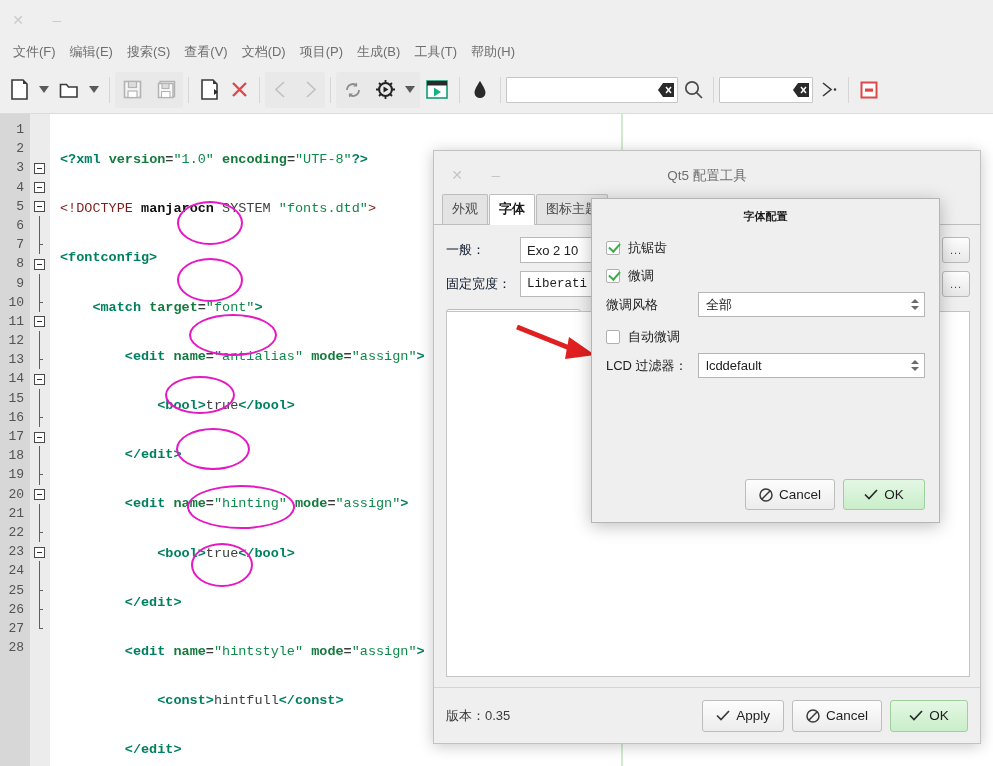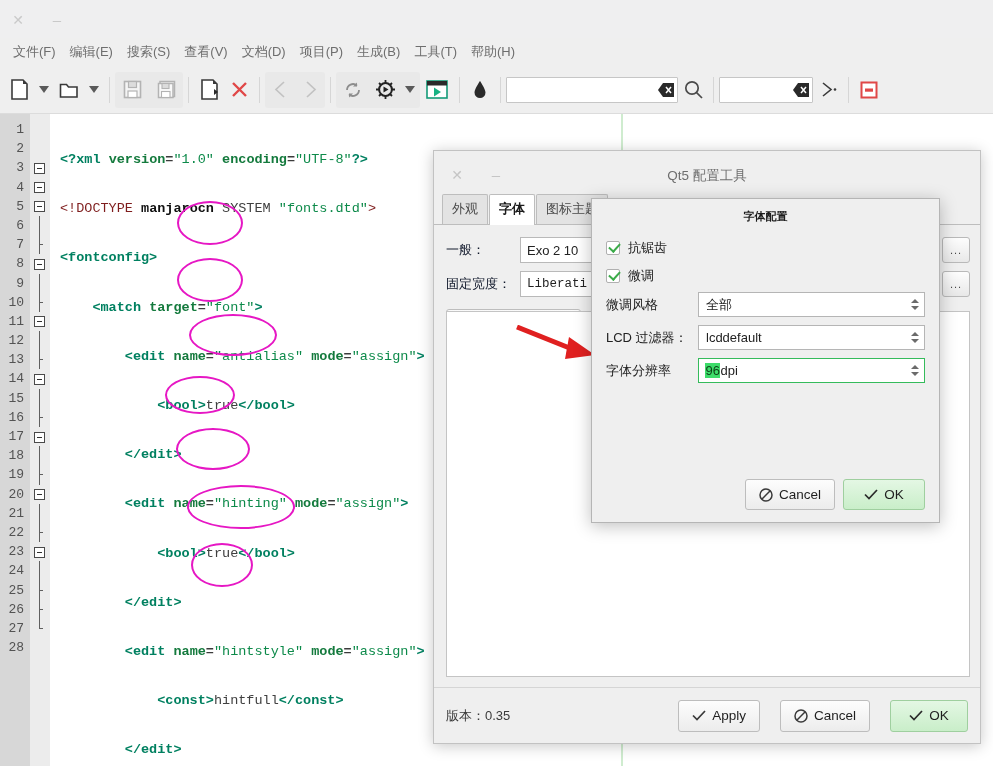--- a/index.html
+++ b/index.html
@@ -275,21 +275,21 @@
     flex: 0 0 auto; height: 56px;
     display: flex; align-items: center;
     padding: 0 12px;
     border-top: 1px solid #d5d5d5;
     background: #efefef;
   }
   .qt-version { font-size: 13px; color: #3a3a3a; flex: 1 1 auto; }
   .btn {
     display: inline-flex; align-items: center; justify-content: center;
     gap: 6px; height: 32px; min-width: 78px;
-    padding: 0 13px; margin-left: 20px;
+    padding: 0 13px; margin-left: 8px;
     border: 1px solid #bdbdbd; border-radius: 3px;
     background: linear-gradient(#fdfdfd,#ececec);
     font-size: 13.5px; color: #1f1f1f; cursor: pointer;
   }
   .btn.primary {
     background: linear-gradient(#e4f7e4,#c9eec9);
     border-color: #9fcf9f;
   }
 
   
@@ -795,43 +795,36 @@
       <div class="fc-combo">
         <span>全部</span>
         <span class="spin-arrows">
           <span class="spin-up"></span>
             <span class="spin-dn"></span>
         </span>
       </div>
     </div>
 
 
+    <div class="fc-check-row">
+      <span class="cbox"></span>
+      <span class="fc-check-label">自动微调</span>
+    </div>
 
     <div class="fc-row">
       <div class="fc-label">LCD 过滤器：</div>
       <div class="fc-combo">
         <span>lcddefault</span>
         <span class="spin-arrows">
           <span class="spin-up"></span>
             <span class="spin-dn"></span>
         </span>
       </div>
     </div>
 
-    <div class="fc-row">
-      <div class="fc-label">字体分辨率</div>
-      <div class="fc-spinbox">
-        <span class="sel-num">96</span>
-          <span>dpi</span>
-        <span class="spin-arrows">
-          <span class="spin-up"></span>
-            <span class="spin-dn"></span>
-        </span>
-      </div>
-    </div>
 
     <div class="fc-buttons">
       <div class="fc-btn">
         <svg width="14" height="14" viewBox="0 0 14 14">
           <circle cx="7" cy="7" r="6" fill="none" stroke="#3a3a3a" stroke-width="1.5"></circle>
           <path d="M2.8 11.2L11.2 2.8" stroke="#3a3a3a" stroke-width="1.5"></path>
         </svg>
         <span>Cancel</span>
       </div>
       <div class="fc-btn primary">

